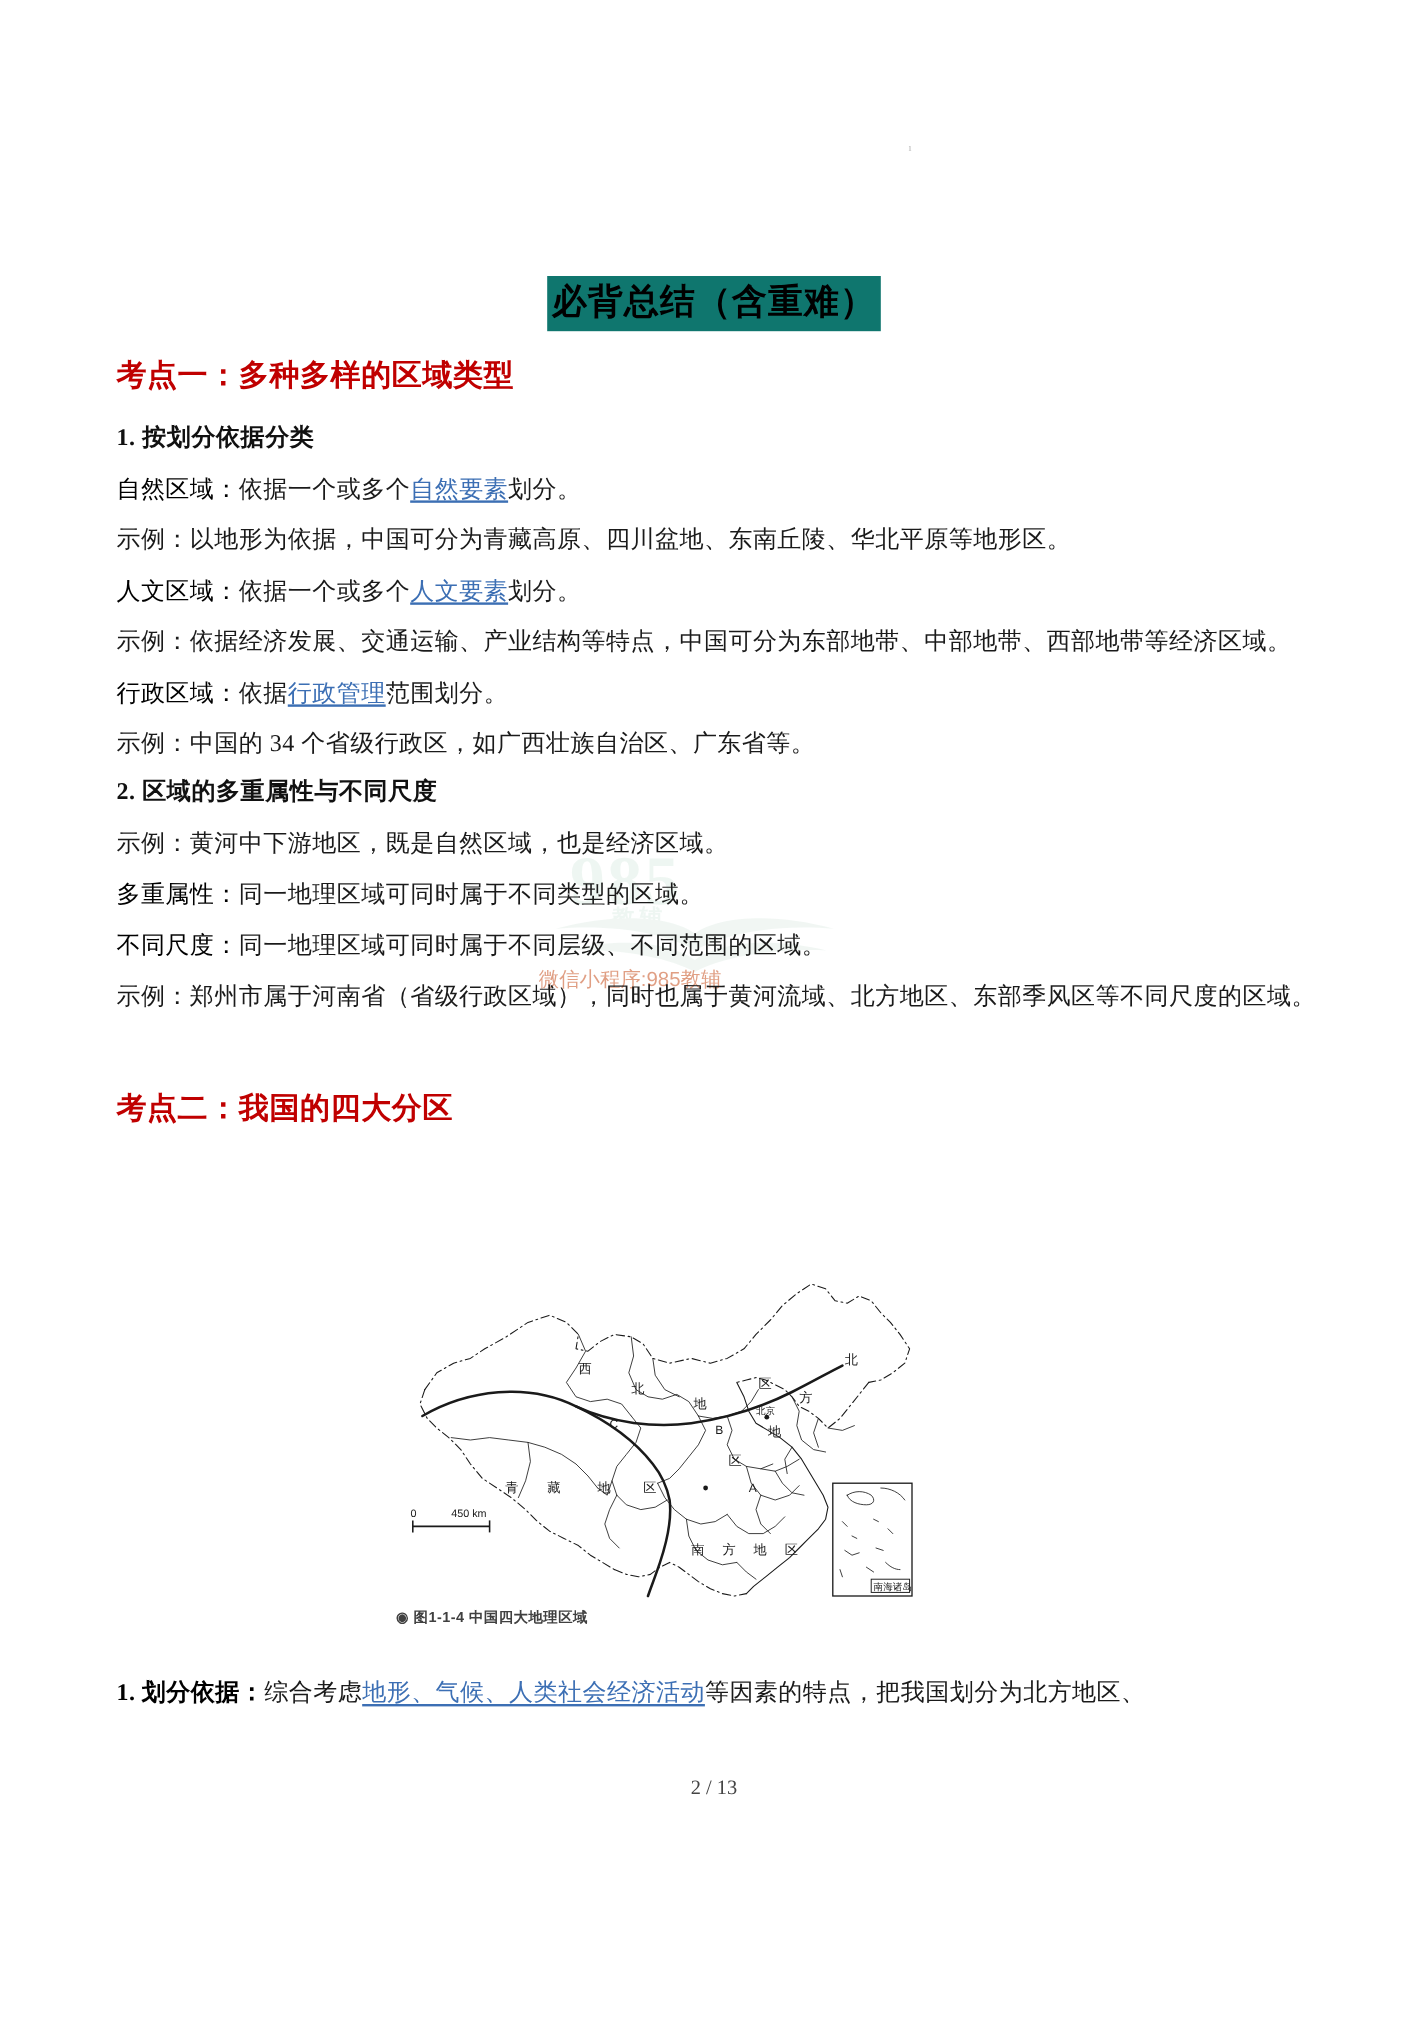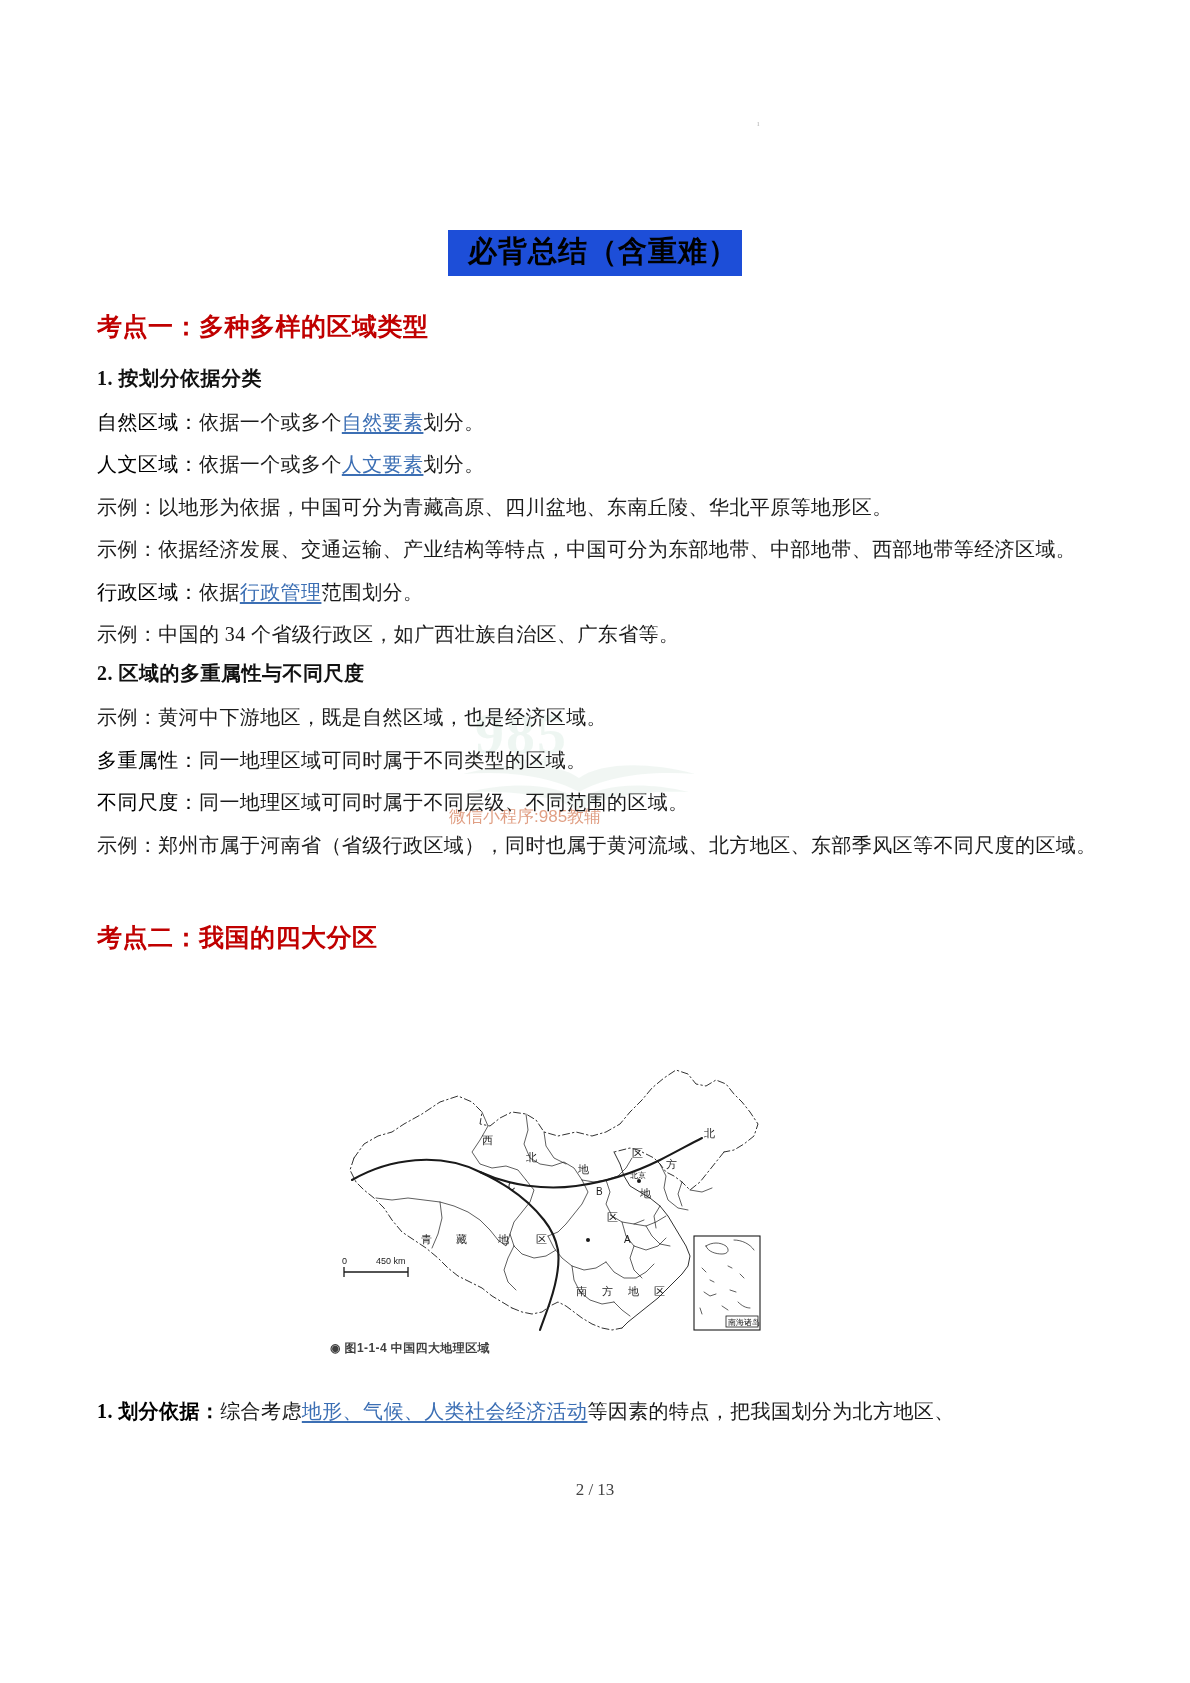--- a/index.html
+++ b/index.html
@@ -81,29 +81,29 @@
 
   
   .main-title-wrap {
     position:absolute; left:0; top:230px; width:1190px;
     text-align:center; z-index:3;
   }
   .main-title {
     display:inline-block;
     font-family:"Liberation Sans", sans-serif;
     font-size:29px; font-weight:700; color:#000000;
-    background:#1d4ed8;
-    padding:2px 4px 4px 20px;
+    background:#0f766e;
+    padding:2px 4px 4px 4px;
     letter-spacing:1px;
   }
 
   
   .content {
     position:absolute;
-    left:97px; top:310px; width:1000px;
+    left:97px; top:296px; width:1000px;
     z-index:3;
   }
   .kaodian {
     font-family:"Liberation Sans", sans-serif;
     font-size:25px;
     font-weight:700;
     color:#c00000;
     letter-spacing:.5px;
     margin:0 0 22px 0;
   }
@@ -195,23 +195,23 @@
   </div>
 
   <div class="content">
 
     <h2 class="kaodian">考点一：多种多样的区域类型</h2>
 
     <p class="sub-head">1. 按划分依据分类</p>
 
     <p class="line"><b>自然区域：</b><span>依据一个或多个</span><span class="lnk">自然要素</span><span>划分。</span></p>
 
+    <p class="line">示例：以地形为依据，中国可分为青藏高原、四川盆地、东南丘陵、华北平原等地形区。</p>
+
     <p class="line"><b>人文区域：</b><span>依据一个或多个</span><span class="lnk">人文要素</span><span>划分。</span></p>
-
-    <p class="line">示例：以地形为依据，中国可分为青藏高原、四川盆地、东南丘陵、华北平原等地形区。</p>
 
     <p class="line">示例：依据经济发展、交通运输、产业结构等特点，中国可分为东部地带、中部地带、西部地带等经济区域。</p>
 
     <p class="line"><b>行政区域：</b><span>依据</span><span class="lnk">行政管理</span><span>范围划分。</span></p>
 
     <p class="line">示例：中国的 34 个省级行政区，如广西壮族自治区、广东省等。</p>
 
     <p class="sub-head">2. 区域的多重属性与不同尺度</p>
 
     <p class="line">示例：黄河中下游地区，既是自然区域，也是经济区域。</p>

